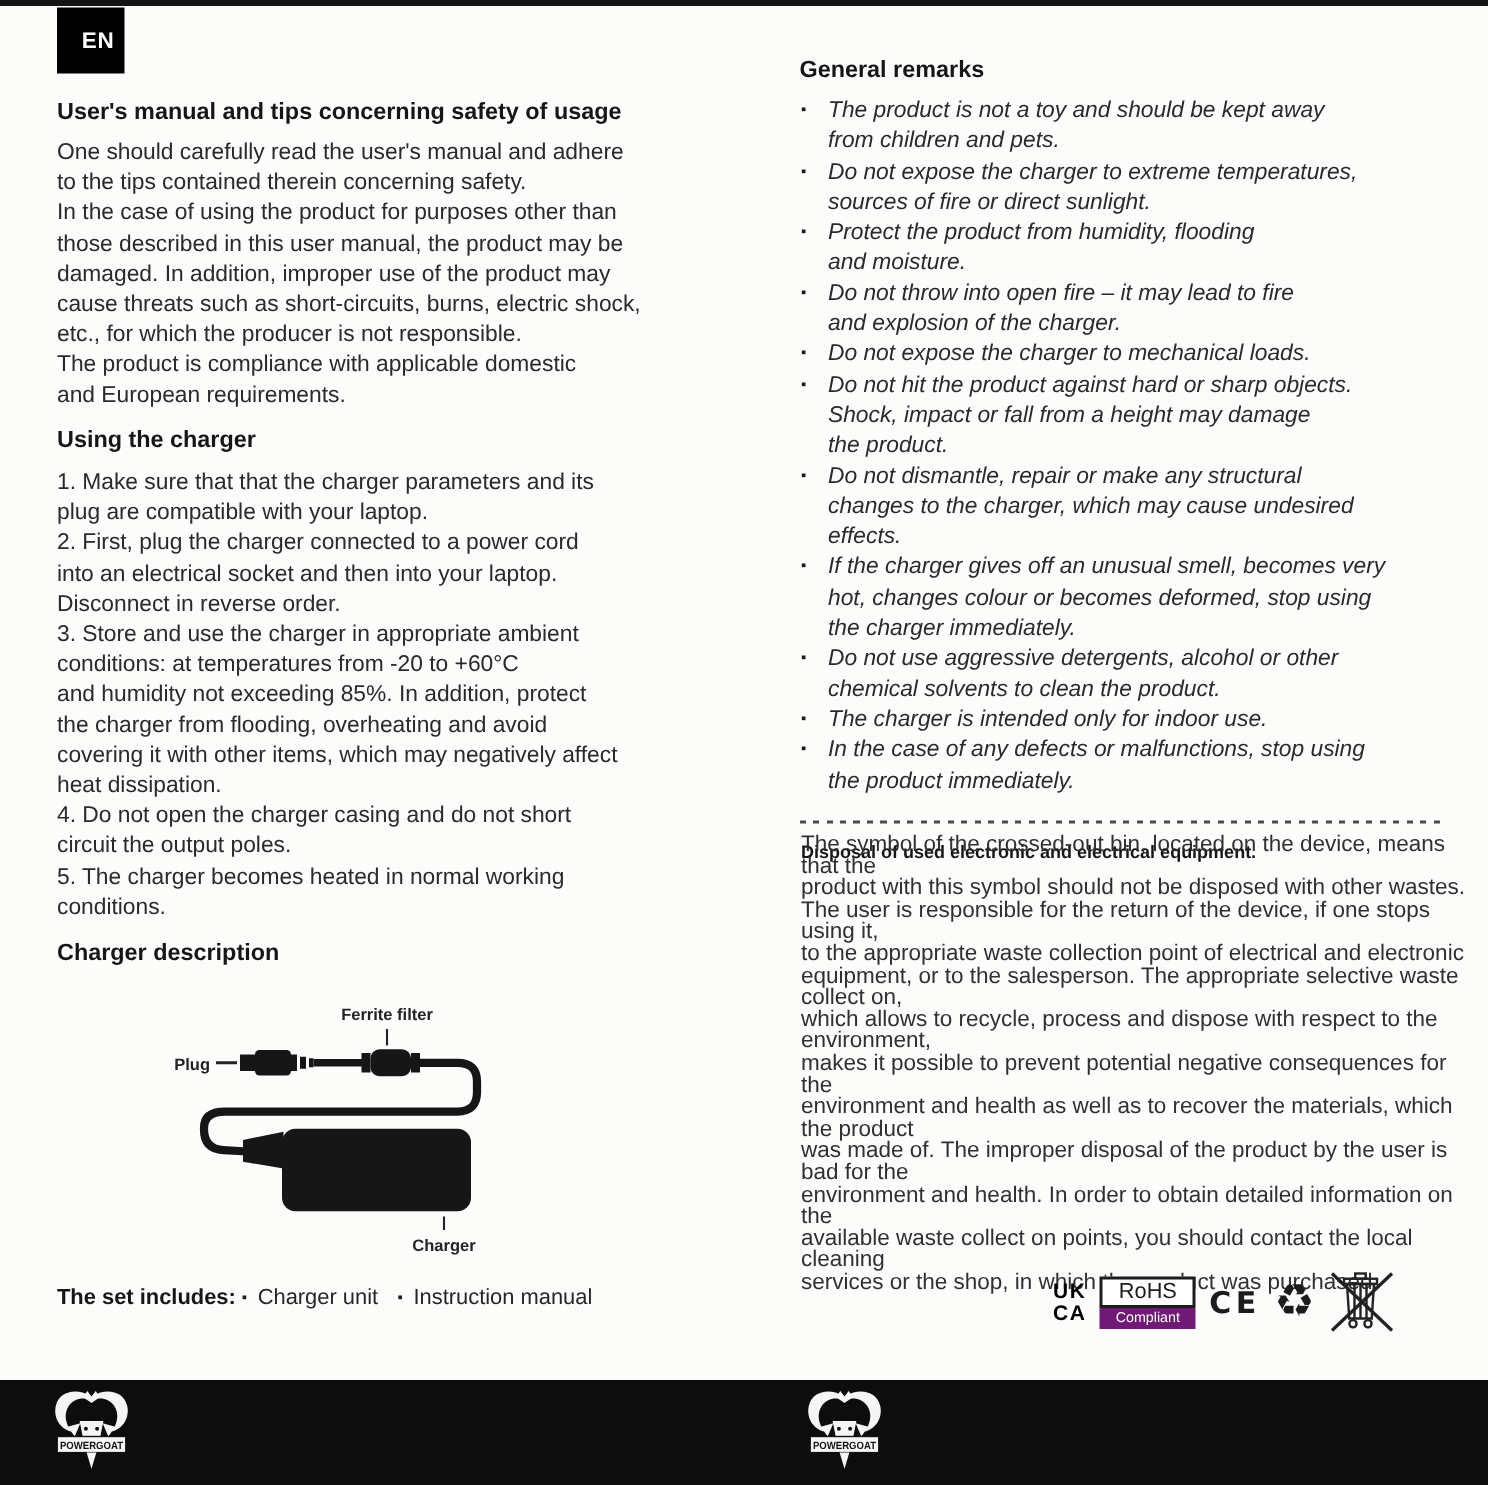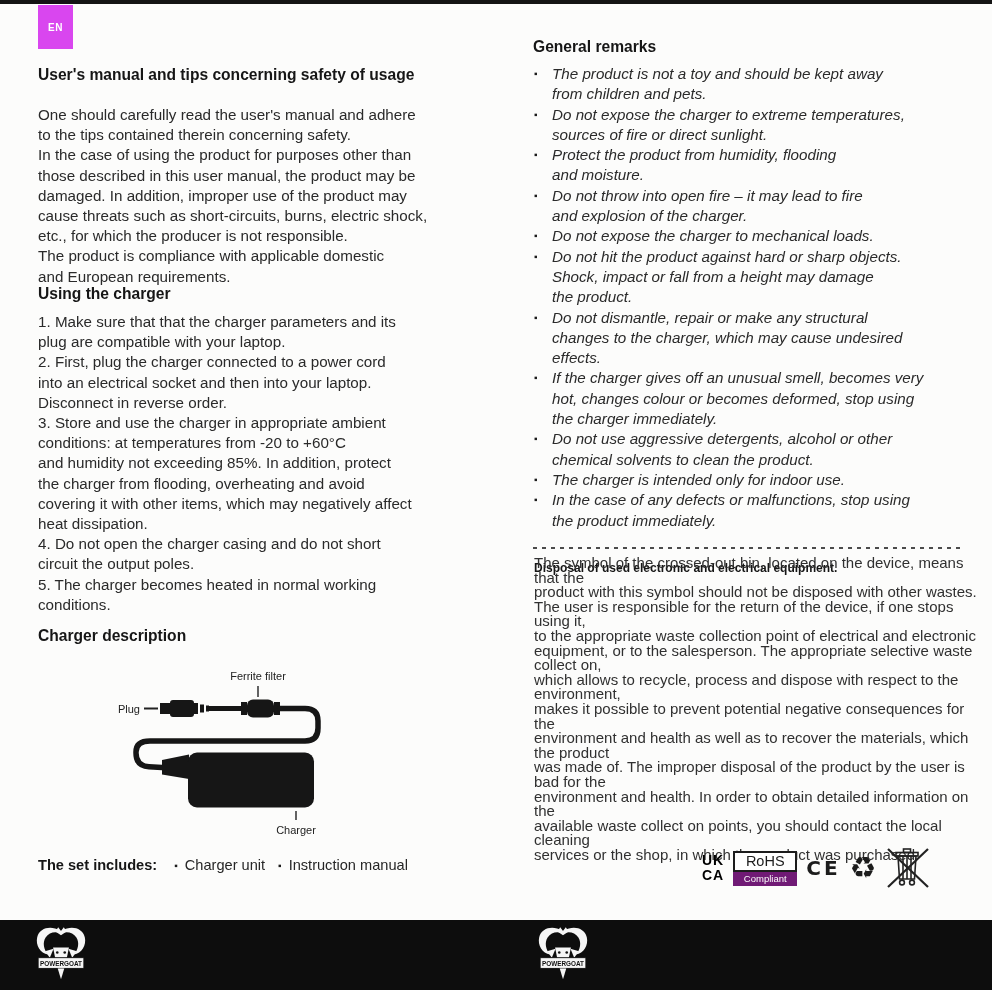--- a/index.html
+++ b/index.html
@@ -5,38 +5,38 @@
   html,body{margin:0;padding:0;background:#e8e8e8;}
   .page{
     position:relative; width:992px; height:990px; margin:0 auto;
     background:#fcfcfb; overflow:hidden;
     font-family:"Liberation Sans", sans-serif; color:#262626;
     -webkit-font-smoothing:antialiased;
   }
   .abs{position:absolute;}
   .top-strip{left:0; top:0; width:992px; height:4px; background:#141414;}
   .en-badge{
-    left:38px; top:5px; width:35px; height:44px; background:#d946ef;
-    color:#fff; font-size:10px; font-weight:bold; letter-spacing:.5px;
-    display:flex; align-items:center; justify-content:center;
+    left:38px; top:5px; width:35px; height:44px; background:#000000;
+    color:#fff; font-size:15px; font-weight:bold; letter-spacing:.5px;
+    display:flex; align-items:center; justify-content:center;padding-left:10px;
   }
   .h-main{font-size:15.6px; font-weight:bold; color:#161616; margin:0;}
   .body-text{
     font-size:15.2px; line-height:20.2px; white-space:pre-line; color:#2a2a2a;
   }
   .left-h1{left:38px; top:66px; width:470px;}
-  .left-p1{left:38px; top:92px; width:480px;margin-top:13px;}
+  .left-p1{left:38px; top:92px; width:480px;}
   .left-h2{left:38px; top:285px;}
   .left-p2{left:38px; top:312px; width:480px;}
   .left-h3{left:38px; top:627px;}
-  .diagram{left:38px; top:656px; width:462px; height:192px;}
+  .diagram{left:38px; top:656px; width:462px; height:192px;font-weight:bold;}
   .diagram svg{display:block;}
   .set-line{
     left:38px; top:857px; width:470px; font-size:14.6px; color:#262626;
-    display:flex; align-items:baseline; gap:17px; white-space:nowrap;
+    display:flex; align-items:baseline; gap:4px; white-space:nowrap;
   }
   .si-label{font-weight:bold; color:#161616;}
   .si-items{display:flex; gap:13px;}
   .si-item{display:flex; gap:7px; align-items:baseline;}
   .sq{font-size:10px; color:#1c1c1c; transform:translateY(-1px);}
   .right-h{left:533px; top:38px;}
   .bullets{left:533px; top:64px; width:448px;}
   .bullet{position:relative; padding-left:19px; font-size:15.2px; line-height:20.3px; color:#2a2a2a;}
   .bullet .marker{position:absolute; left:1px; top:0; font-size:10px; line-height:20.3px; color:#1c1c1c;}
   .bullet .btext{white-space:pre-line;font-style:italic;}

